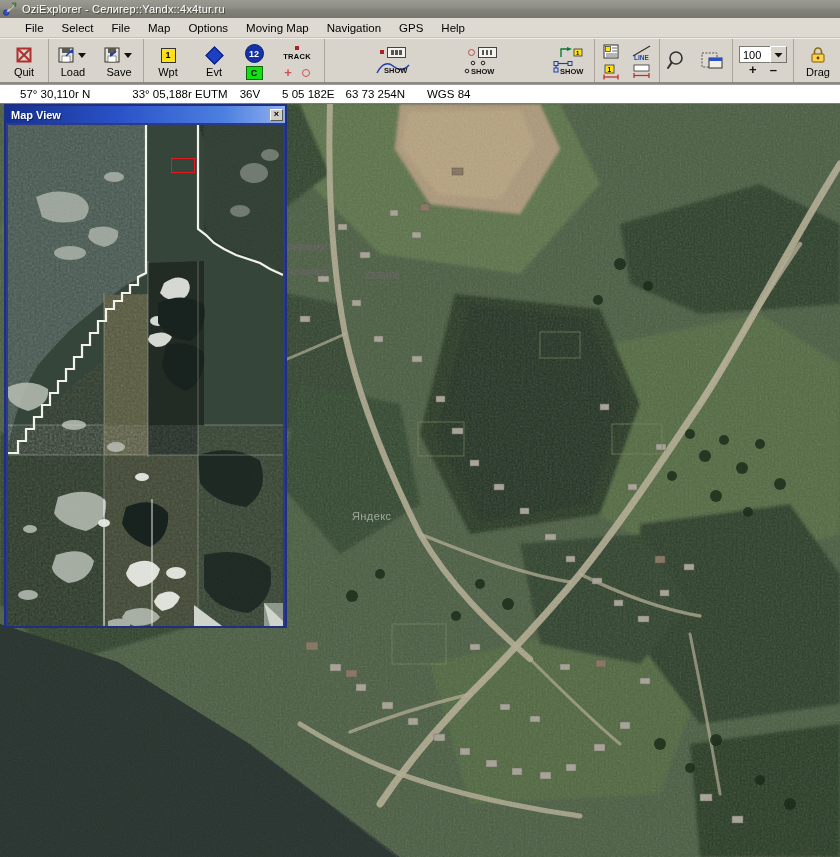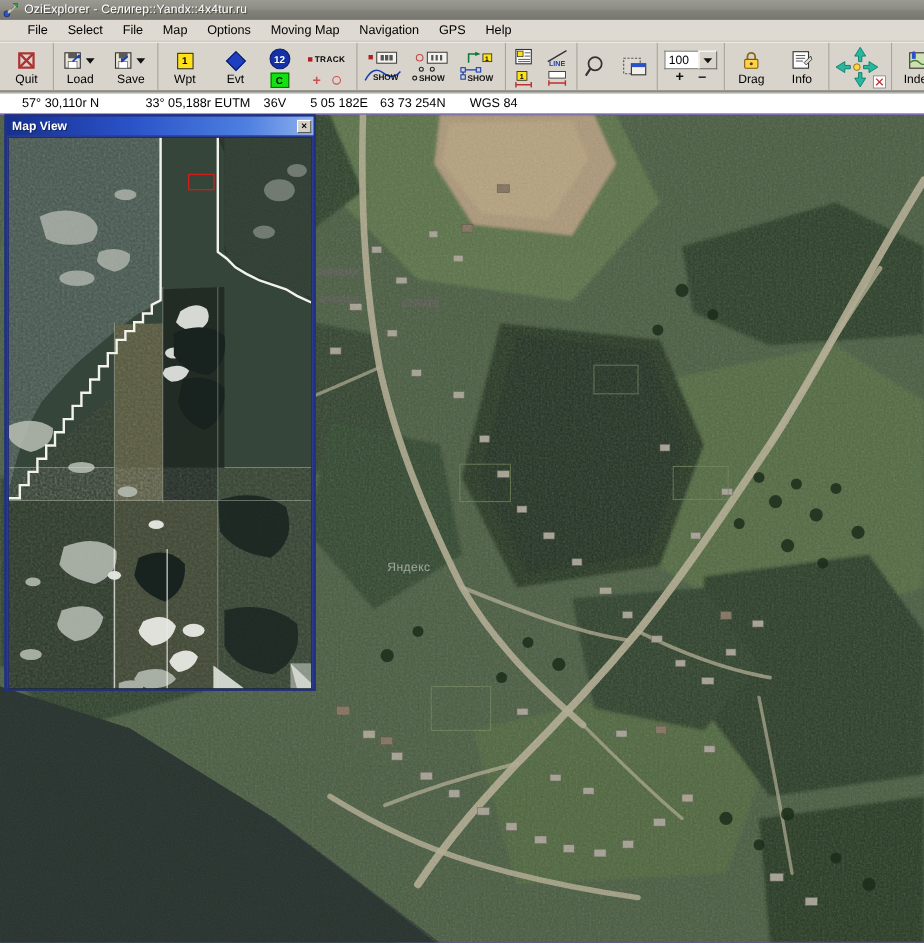--- a/index.html
+++ b/index.html
@@ -49,27 +49,27 @@
   }
   .tbtn .gl{height:22px;display:flex;align-items:center;justify-content:center;}
   .tbtn .lb{font-size:11px;color:#000;line-height:11px;}
   .wptbox{width:13px;height:13px;background:#ffe11a;border:1px solid #333;
     font-size:9px;font-weight:bold;color:#000;display:flex;align-items:center;justify-content:center;line-height:1;}
   .diamond{width:11px;height:11px;background:#1d3fc0;transform:rotate(45deg);border:1px solid #0a1d6e;}
   .circ12{width:17px;height:17px;border-radius:50%;background:#1431a8;color:#fff;font-size:9px;
     font-weight:bold;display:flex;align-items:center;justify-content:center;border:1px solid #0b1f72;}
   .cbox{width:15px;height:12px;background:#12e012;border:1px solid #0a6b0a;color:#000;font-size:9px;
     display:flex;align-items:center;justify-content:center;font-weight:bold;}
-  .trackline{display:flex;align-items:center;gap:2px;}
+  .trackline{display:flex;align-items:center;gap:2px;flex-direction:column;}
   .tdot{width:4px;height:4px;background:#b02020;}
   .tdoto{width:5px;height:5px;border:1px solid #c04a4a;border-radius:50%;}
   .tlabel{font-size:7.5px;font-weight:bold;color:#000;letter-spacing:.3px;}
   .plus{color:#d05050;font-size:13px;line-height:10px;font-weight:bold;}
   .ocirc{width:6px;height:6px;border:1.5px solid #d05050;border-radius:50%;}
-  .showbtn{width:44px;display:flex;flex-direction:column;align-items:center;justify-content:center;gap:1px;}
+  .showbtn{width:44px;display:flex;flex-direction:column;align-items:center;justify-content:center;gap:1px;padding-left:45px;}
   .showtop{display:flex;align-items:center;gap:3px;height:13px;}
   .dots3{width:17px;height:9px;border:1px solid #444;background:#f5f3ee;display:flex;align-items:center;
     justify-content:center;gap:1.5px;}
   .dots3 i{width:2.5px;height:5px;background:#555;display:block;}
 
   .zoomsel{
     display:flex;flex-direction:column;align-items:center;justify-content:center;width:58px;gap:2px;
   }
   .zoombox{display:flex;align-items:flex-end;}
   .zoominp{

